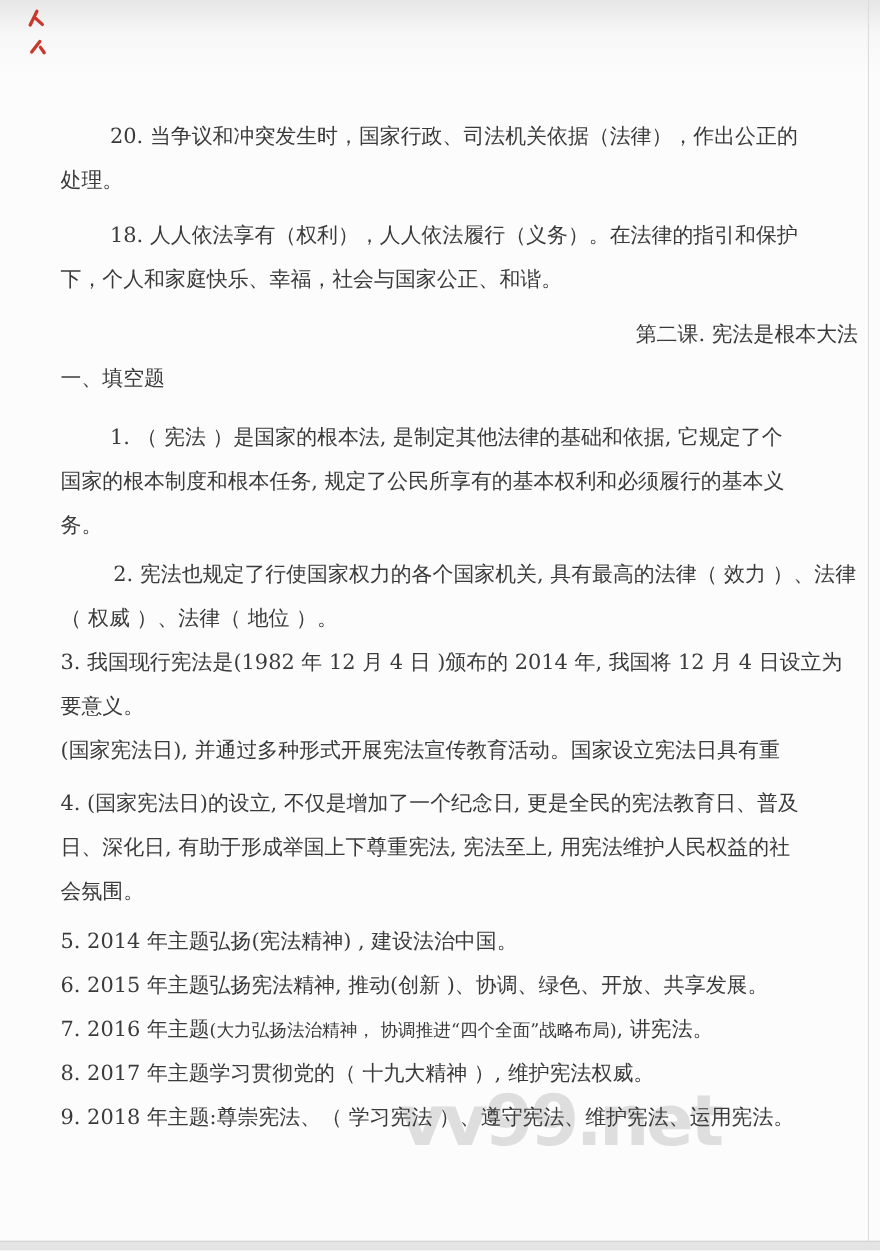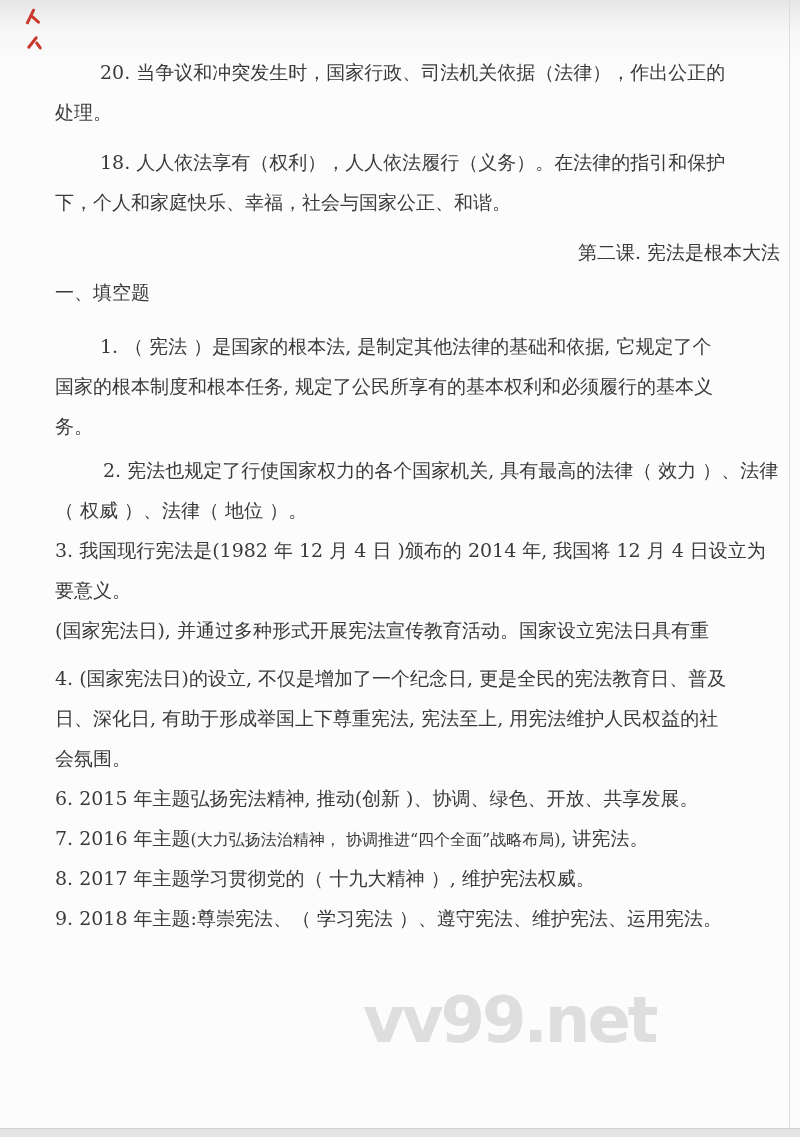--- a/index.html
+++ b/index.html
@@ -39,21 +39,21 @@
   .watermark {
     position: absolute; left: 363px; top: 983px; z-index: 1;
     font-family: "DejaVu Sans", sans-serif;
     font-weight: bold; font-size: 64px; letter-spacing: -3px;
     color: #dedede;
     user-select: none;
   }
   
   .content {
     position: relative; z-index: 2;
-    padding: 52px 20px 0 55px;
+    padding: 104px 20px 0 55px;
     font-size: 19px;
     line-height: 40px;
   }
   .line { white-space: nowrap; height: 40px; }
   .indent { text-indent: 45px; }
   .heading-line { margin-left: 100px; text-align: right; }
   .small-inline { font-size: 16px; margin-top: 19px; }
   .mt10 { margin-top: 10px; }
   .mt12 { margin-top: 10px; }
   .mt14 { margin-top: 14px; }
@@ -99,20 +99,21 @@
     <div class="line">（ 权威 ）、法律（ 地位 ）。</div>
 
     <div class="line">3. 我国现行宪法是(1982 年 12 月 4 日 )颁布的 2014 年, 我国将 12 月 4 日设立为</div>
     <div class="line">要意义。</div>
     <div class="line">(国家宪法日), 并通过多种形式开展宪法宣传教育活动。国家设立宪法日具有重</div>
 
     <div class="line mt8">4. (国家宪法日)的设立, 不仅是增加了一个纪念日, 更是全民的宪法教育日、普及</div>
     <div class="line">日、深化日, 有助于形成举国上下尊重宪法, 宪法至上, 用宪法维护人民权益的社</div>
     <div class="line">会氛围。</div>
 
+    <div class="line mt6">5. 2014 年主题弘扬(宪法精神) , 建设法治中国。</div>
 
     <div class="line">6. 2015 年主题弘扬宪法精神, 推动(创新 )、协调、绿色、开放、共享发展。</div>
 
     <div class="line"><span>7. 2016 年主题</span><span class="small-inline">(大力弘扬法治精神， 协调推进“四个全面”战略布局)</span><span>, 讲宪法。</span></div>
 
     <div class="line">8. 2017 年主题学习贯彻党的（ 十九大精神 ）, 维护宪法权威。</div>
 
     <div class="line">9. 2018 年主题:尊崇宪法、（ 学习宪法 ）、遵守宪法、维护宪法、运用宪法。</div>
 
   </div>

